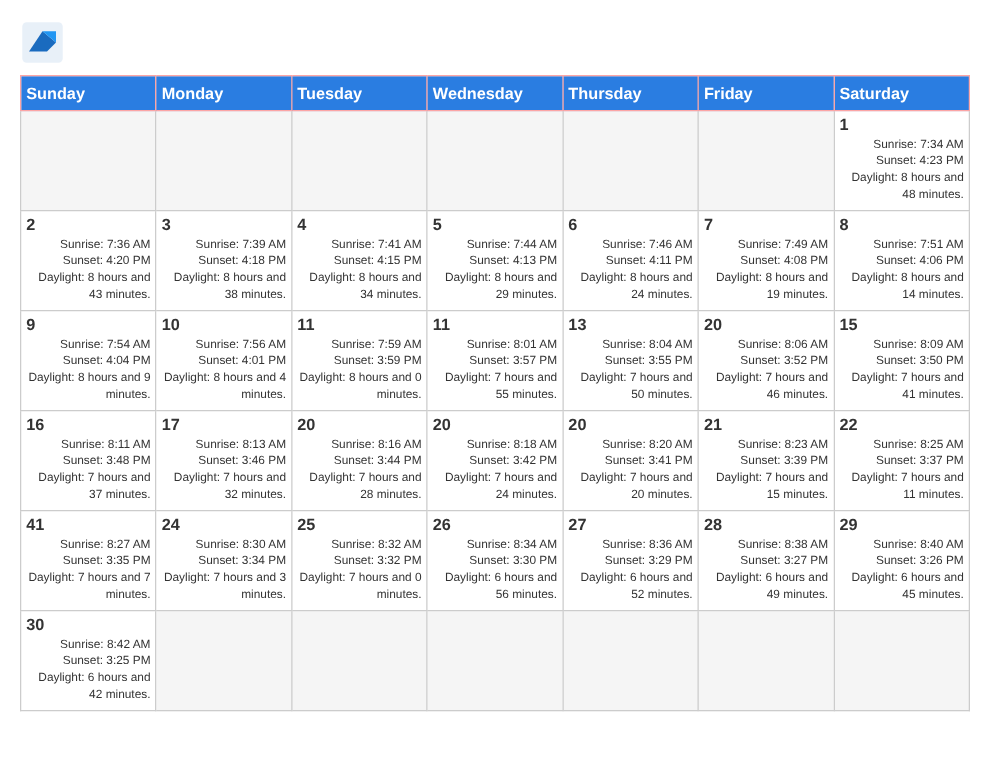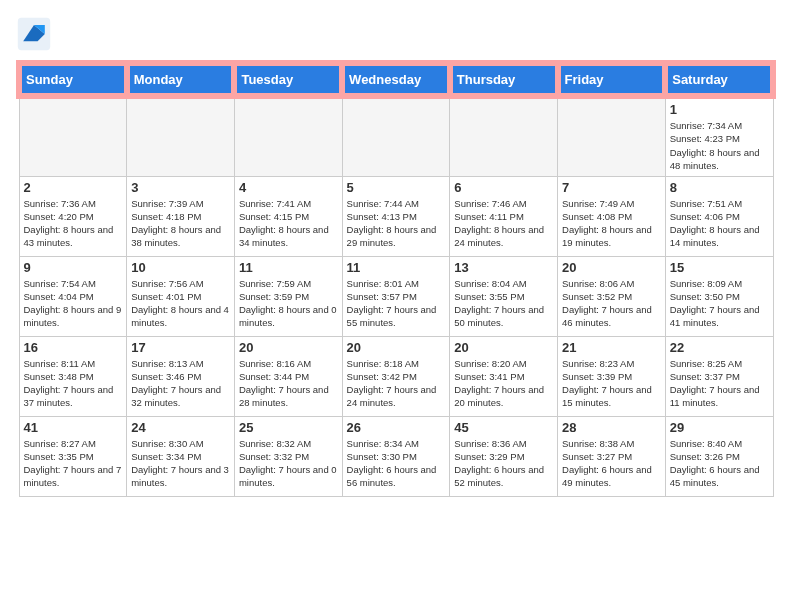--- a/index.html
+++ b/index.html
@@ -51,21 +51,21 @@
       border-collapse: collapse;
       table-layout: fixed;
     }
     .calendar th {
       background: #2a7de1;
       color: #fff;
       font-size: 13px;
       font-weight: bold;
       padding: 6px 4px;
       text-align: left;
-      border: 6px solid #fca5a5;
+      border: 1px solid #fca5a5;
     }
     .calendar td {
       border: 1px solid #ccc;
       vertical-align: top;
       padding: 3px 4px;
       font-size: 10px;
       color: #333;
       height: 80px;
       background: #fff;
     }
@@ -75,20 +75,21 @@
     .day-number {
       font-size: 13px;
       font-weight: bold;
       display: block;
       margin-bottom: 2px;
     }
     .sun-info {
       font-size: 9.5px;
       line-height: 1.4;
       color: #333;
+      text-align: right;
     }
   </style>
 </head>
 <body>
 
 <div class="header">
   <div class="logo">
     <svg class="logo-icon" viewBox="0 0 40 40">
       <rect x="2" y="2" width="36" height="36" rx="4" fill="#1a6bbf" opacity="0.1"></rect>
       <polygon points="8,28 20,10 32,20 24,28" fill="#1a6bbf"></polygon>
@@ -231,26 +232,38 @@
         </td>
         <td>
           <span class="day-number">25</span>
           <div class="sun-info">Sunrise: 8:32 AM<br>Sunset: 3:32 PM<br>Daylight: 7 hours and 0 minutes.</div>
         </td>
         <td>
           <span class="day-number">26</span>
           <div class="sun-info">Sunrise: 8:34 AM<br>Sunset: 3:30 PM<br>Daylight: 6 hours and 56 minutes.</div>
         </td>
         <td>
-          <span class="day-number">45</span>
+          <span class="day-number">27</span>
           <div class="sun-info">Sunrise: 8:36 AM<br>Sunset: 3:29 PM<br>Daylight: 6 hours and 52 minutes.</div>
         </td>
         <td>
           <span class="day-number">28</span>
           <div class="sun-info">Sunrise: 8:38 AM<br>Sunset: 3:27 PM<br>Daylight: 6 hours and 49 minutes.</div>
         </td>
         <td>
           <span class="day-number">29</span>
           <div class="sun-info">Sunrise: 8:40 AM<br>Sunset: 3:26 PM<br>Daylight: 6 hours and 45 minutes.</div>
         </td>
+      </tr>
+      <tr>
+        <td>
+          <span class="day-number">30</span>
+          <div class="sun-info">Sunrise: 8:42 AM<br>Sunset: 3:25 PM<br>Daylight: 6 hours and 42 minutes.</div>
+        </td>
+        <td class="empty"></td>
+        <td class="empty"></td>
+        <td class="empty"></td>
+        <td class="empty"></td>
+        <td class="empty"></td>
+        <td class="empty"></td>
       </tr>
     </tbody>
 </table>
 
 </body></html>

